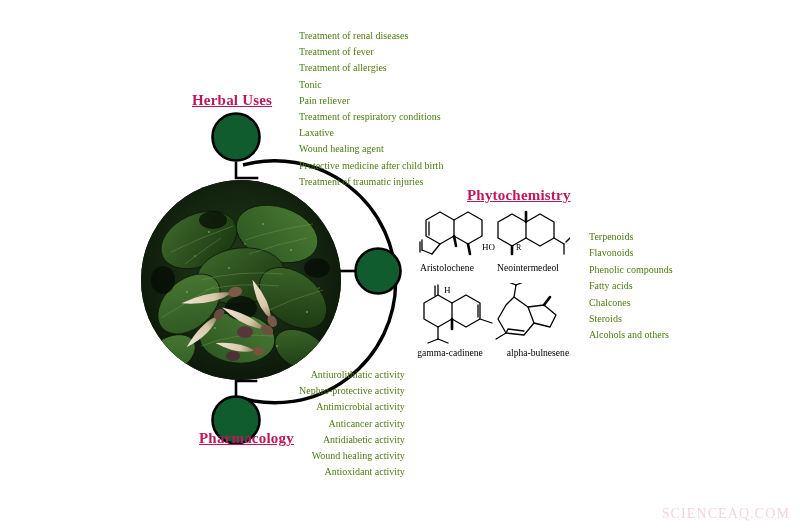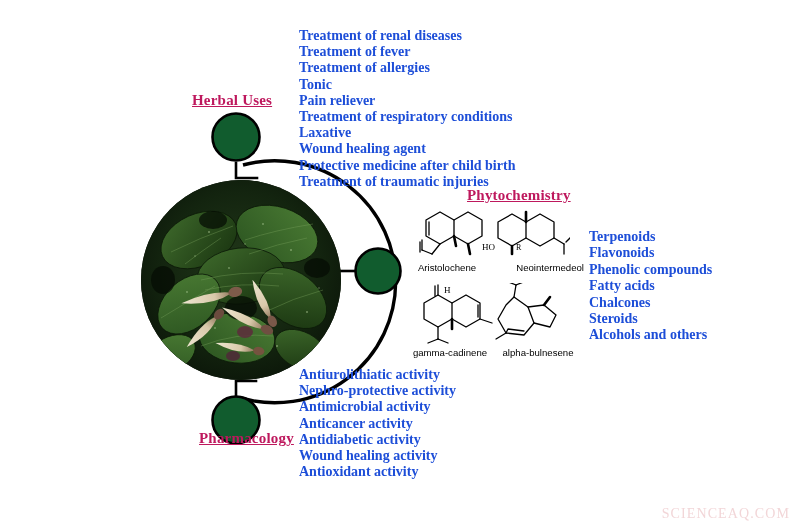--- a/index.html
+++ b/index.html
@@ -11,46 +11,46 @@
   
   .heading{position:absolute;font-family:"Liberation Serif",serif;
            font-weight:bold;font-size:15px;color:#be185d;
            text-decoration:underline;white-space:nowrap;letter-spacing:.2px;}
   #h-herbal{left:192px;top:92px;}
   #h-pharm{left:180px;top:430px;margin-left:19px;}
   #h-phyto{left:467px;top:187px;}
 
   
   .list{position:absolute;font-family:"Liberation Serif",serif;
-        font-weight:bold;font-size:14px;line-height:16.2px;color:#1d4ed8;
+        font-weight:normal;font-size:10px;line-height:16.2px;color:#4d7c0f;
         white-space:nowrap;}
   #list-herbal{left:299px;top:28px;}
-  #list-pharm{left:299px;top:367px;}
+  #list-pharm{left:299px;top:367px;text-align:right;}
   #list-phyto{left:589px;top:229px;line-height:16.4px;}
   .list div{white-space:nowrap;}
 
   
   .photo{position:absolute;left:141px;top:180px;width:200px;height:200px;
          border-radius:50%;overflow:hidden;background:#0a1207;}
   .photo svg{display:block;}
 
   
   .vec{position:absolute;left:0;top:0;width:800px;height:530px;
        pointer-events:none;}
 
   
   .struct{position:absolute;}
   #st-aristolochene{left:404px;top:206px;}
   #st-neointermedeol{left:482px;top:206px;}
   #st-gammacadinene{left:404px;top:283px;}
   #st-alphabulnesene{left:490px;top:283px;}
-  .struct-label{position:absolute;font-family:Liberation Sans, sans-serif;
+  .struct-label{position:absolute;font-family:Liberation Serif, serif;
                 font-size:9.6px;color:#000;white-space:nowrap;text-align:center;}
   #lb-aristolochene{left:408px;top:262px;width:78px;}
-  #lb-neointermedeol{left:502px;top:262px;width:82px;text-align:right;}
+  #lb-neointermedeol{left:487px;top:262px;width:82px;}
   #lb-gammacadinene{left:404px;top:347px;width:92px;}
   #lb-alphabulnesene{left:495px;top:341px;width:86px;margin-top:6px;}
 
   
   #watermark{position:absolute;right:10px;bottom:8px;
              font-family:Liberation Serif, serif;font-size:14px;
              letter-spacing:1.1px;color:#f2d6d8;font-weight:400;}
 </style>
 </head>
 <body>

